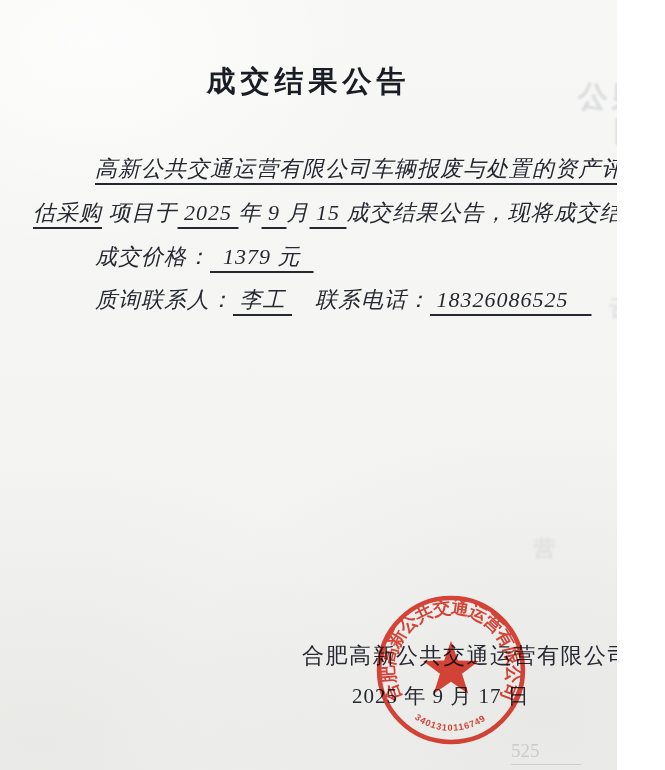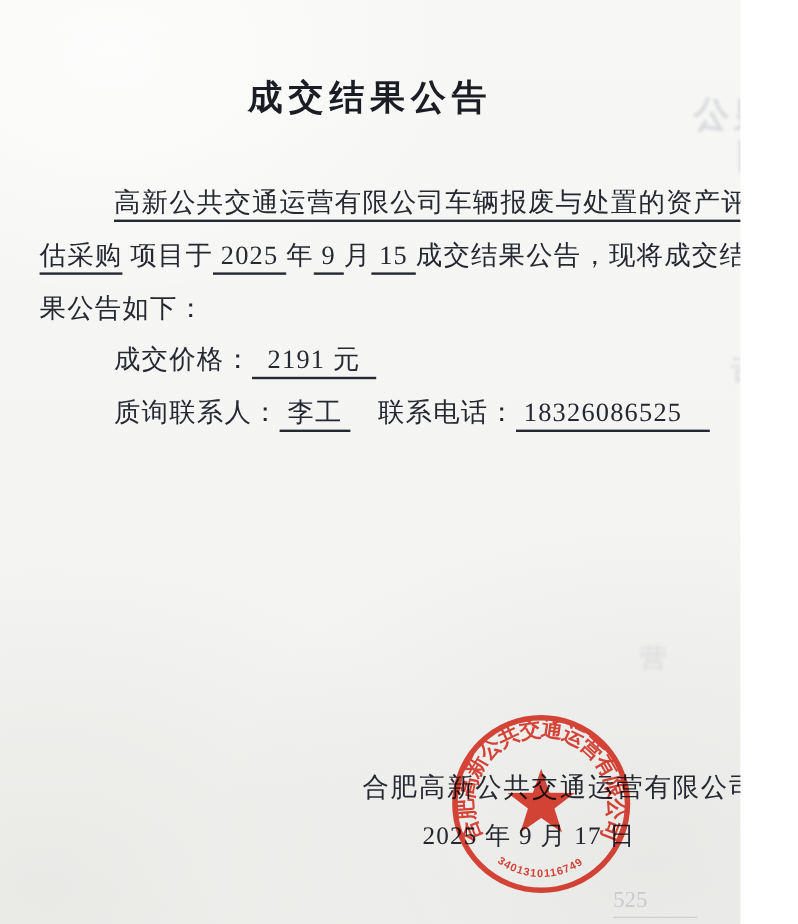--- a/index.html
+++ b/index.html
@@ -11,21 +11,21 @@
       radial-gradient(420px 300px at 15% 6%, rgba(255,255,255,.75), rgba(255,255,255,0) 70%),
       radial-gradient(520px 420px at 88% 92%, rgba(208,208,205,.28), rgba(208,208,205,0) 70%),
       radial-gradient(600px 480px at 6% 96%, rgba(214,214,210,.30), rgba(214,214,210,0) 60%),
       linear-gradient(180deg, #f7f7f5 0%, #f4f4f2 60%, #f1f1ef 100%);
   }
   .title {
     position:absolute; top:62px; left:0; width:100%;
     text-align:center; font-size:29px; font-weight:bold;
     letter-spacing:5px; color:#1b1d24;
   }
-  .body-text { position:absolute; left:33px; top:147px; width:605px; font-size:22px; }
+  .body-text { position:absolute; left:33px; top:147px; width:605px; font-size:22px;font-style:italic; }
   .line { height:43.8px; line-height:43.8px; white-space:pre; letter-spacing:1px; }
   .line.indent { padding-left:62px; }
   .u {
     text-decoration:underline;
     text-underline-offset:7px;
     text-decoration-thickness:1.6px;
   }
   .sig-company {
     position:absolute; top:641px; left:302px;
     font-size:22px; letter-spacing:1.5px; white-space:pre;
@@ -58,22 +58,21 @@
 </head>
 <body>
 
 <div class="page">
 
   <div class="title">成交结果公告</div>
 
   <div class="body-text">
     <div class="line indent"><span class="u">高新公共交通运营有限公司车辆报废与处置的资产评</span></div>
     <div class="line"><span class="u">估采购</span><span> 项目于</span><span class="u"> 2025 </span><span>年</span><span class="u"> 9 </span><span>月</span><span class="u"> 15 </span><span>成交结果公告，现将成交结</span></div>
-    <div class="line"><span>果公告如下：</span></div>
-    <div class="line indent"><span>成交价格：</span><span class="u">  2191 元  </span></div>
+    <div class="line indent"><span>成交价格：</span><span class="u">  1379 元  </span></div>
     <div class="line indent"><span>质询联系人：</span><span class="u"> 李工 </span><span>　联系电话：</span><span class="u"> 18326086525　</span></div>
   </div>
 
   <div class="sig-company">合肥高新公共交通运营有限公司</div>
   <div class="sig-date">2025 年 9 月 17 日</div>
 
   <svg class="seal" viewBox="0 0 156 156" xmlns="http://www.w3.org/2000/svg">
     <circle cx="78" cy="78" r="71" fill="none" stroke="#e23a2c" stroke-width="4.5"></circle>
     <polygon fill="#e23a2c" points="78,49 84.8,68.7 105.6,69 88.9,81.6 95.1,101.5 78,89.5 60.9,101.5 67.1,81.6 50.4,69 71.2,68.7"></polygon>
     <defs>

